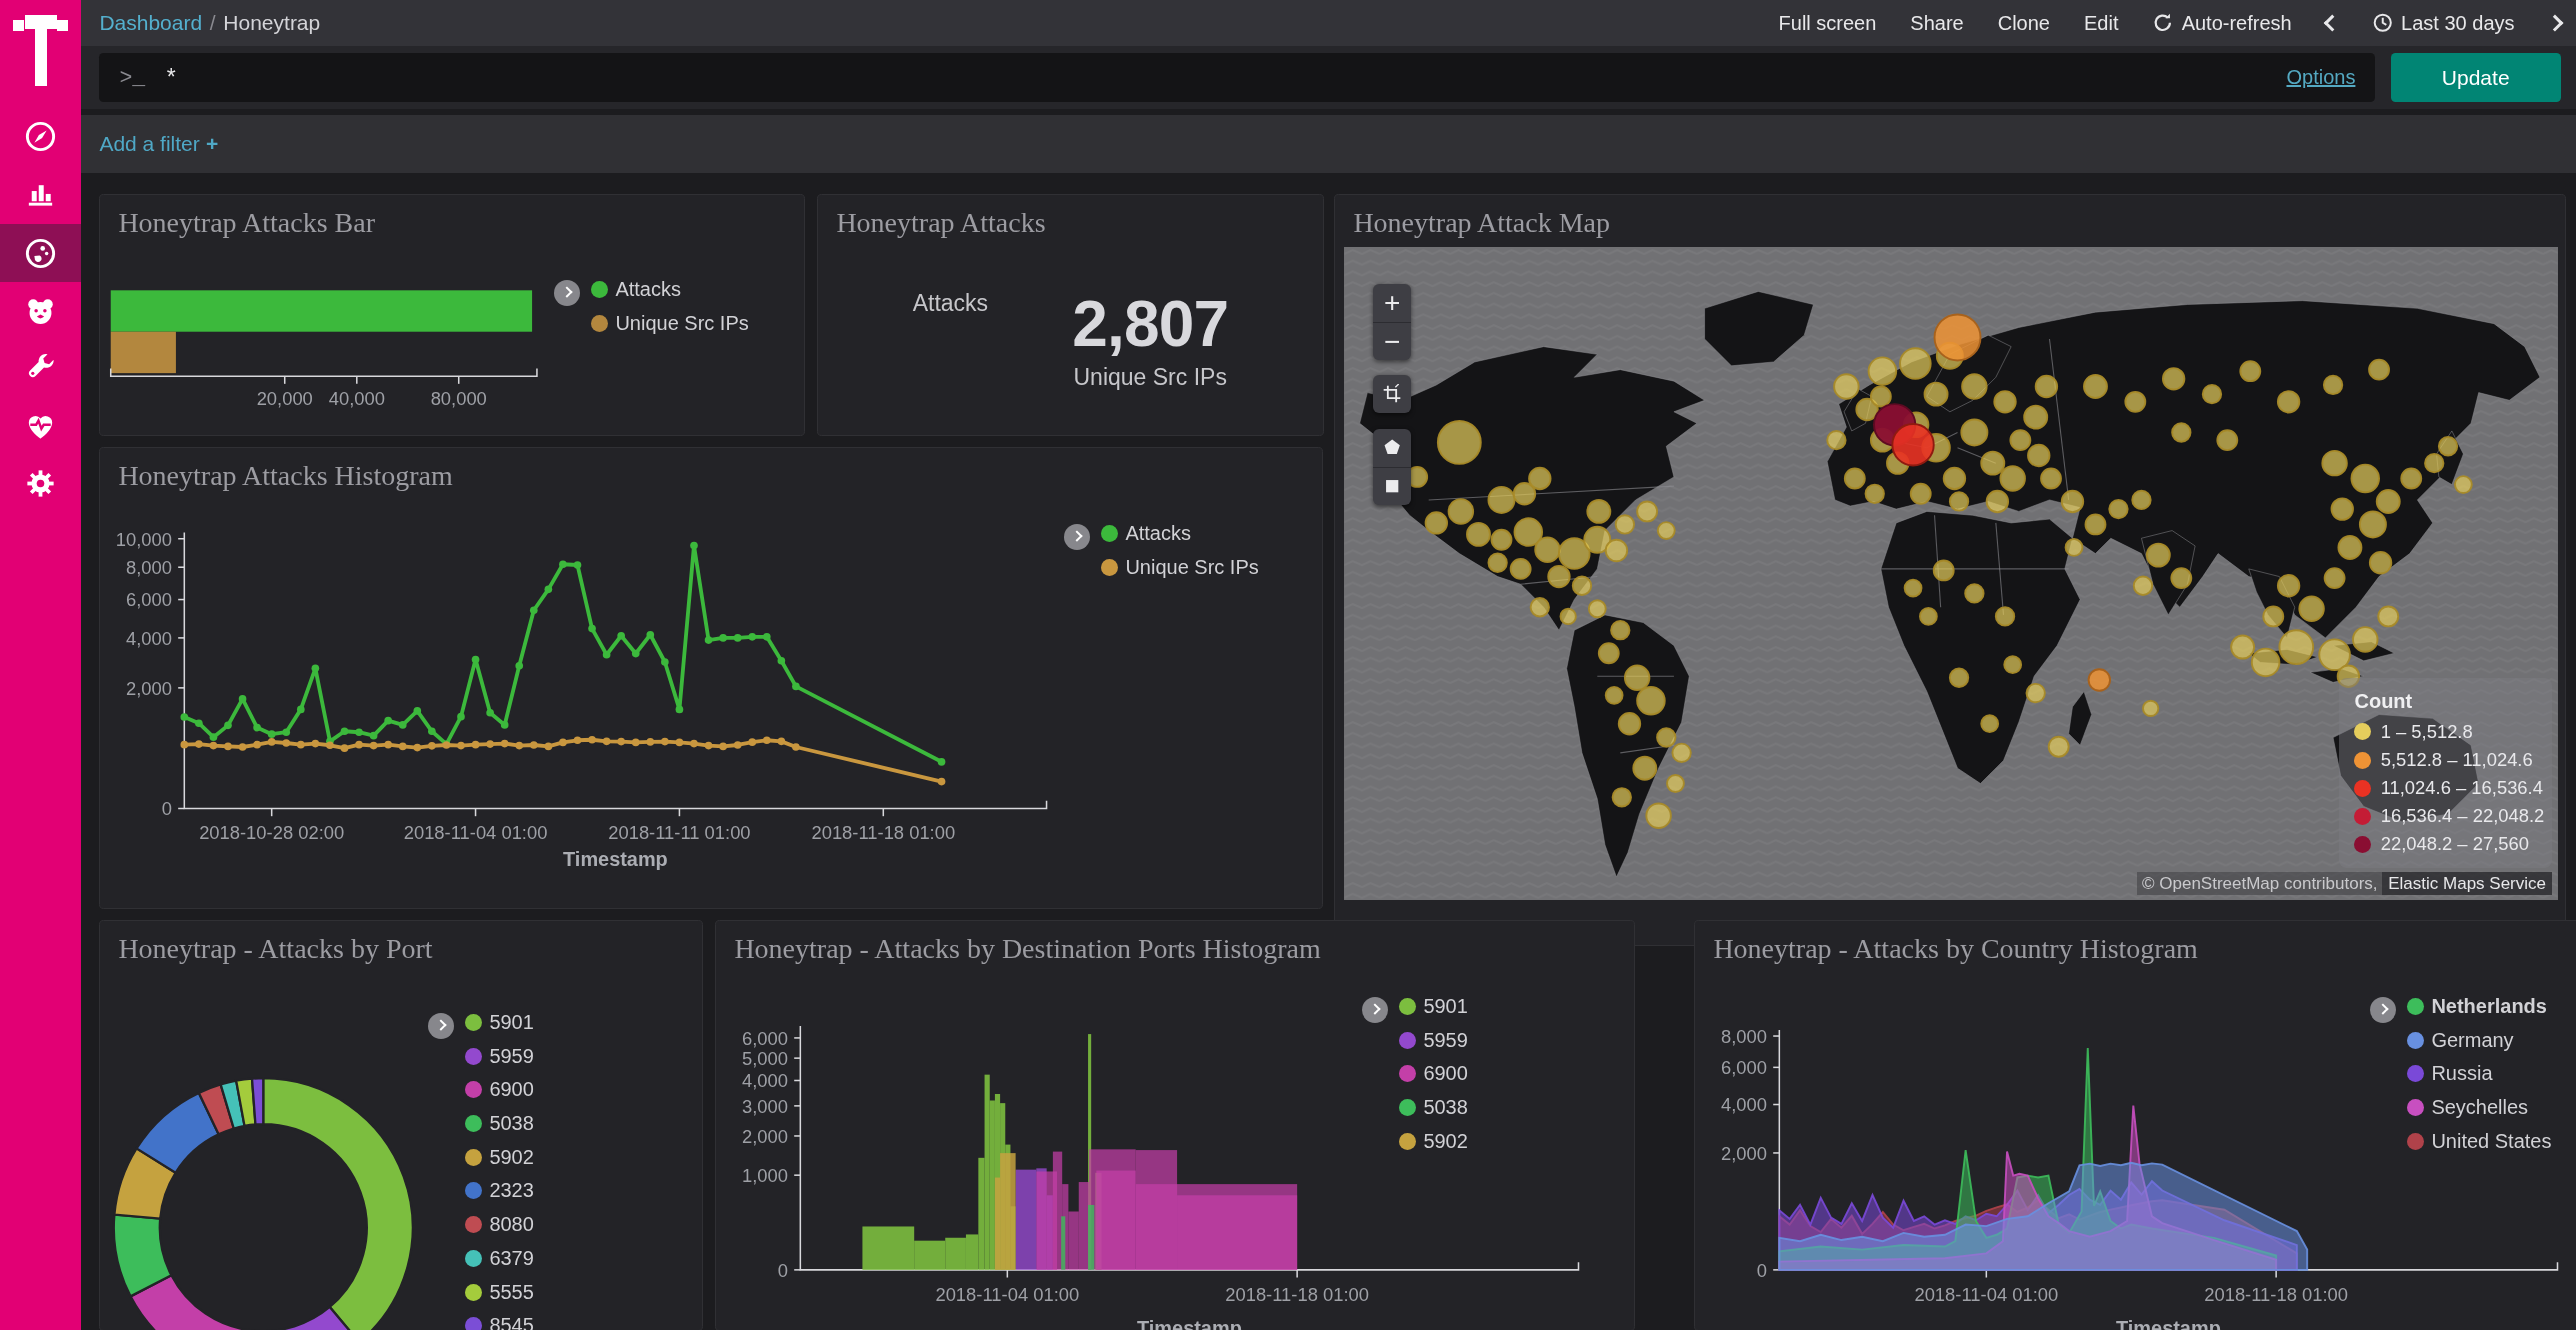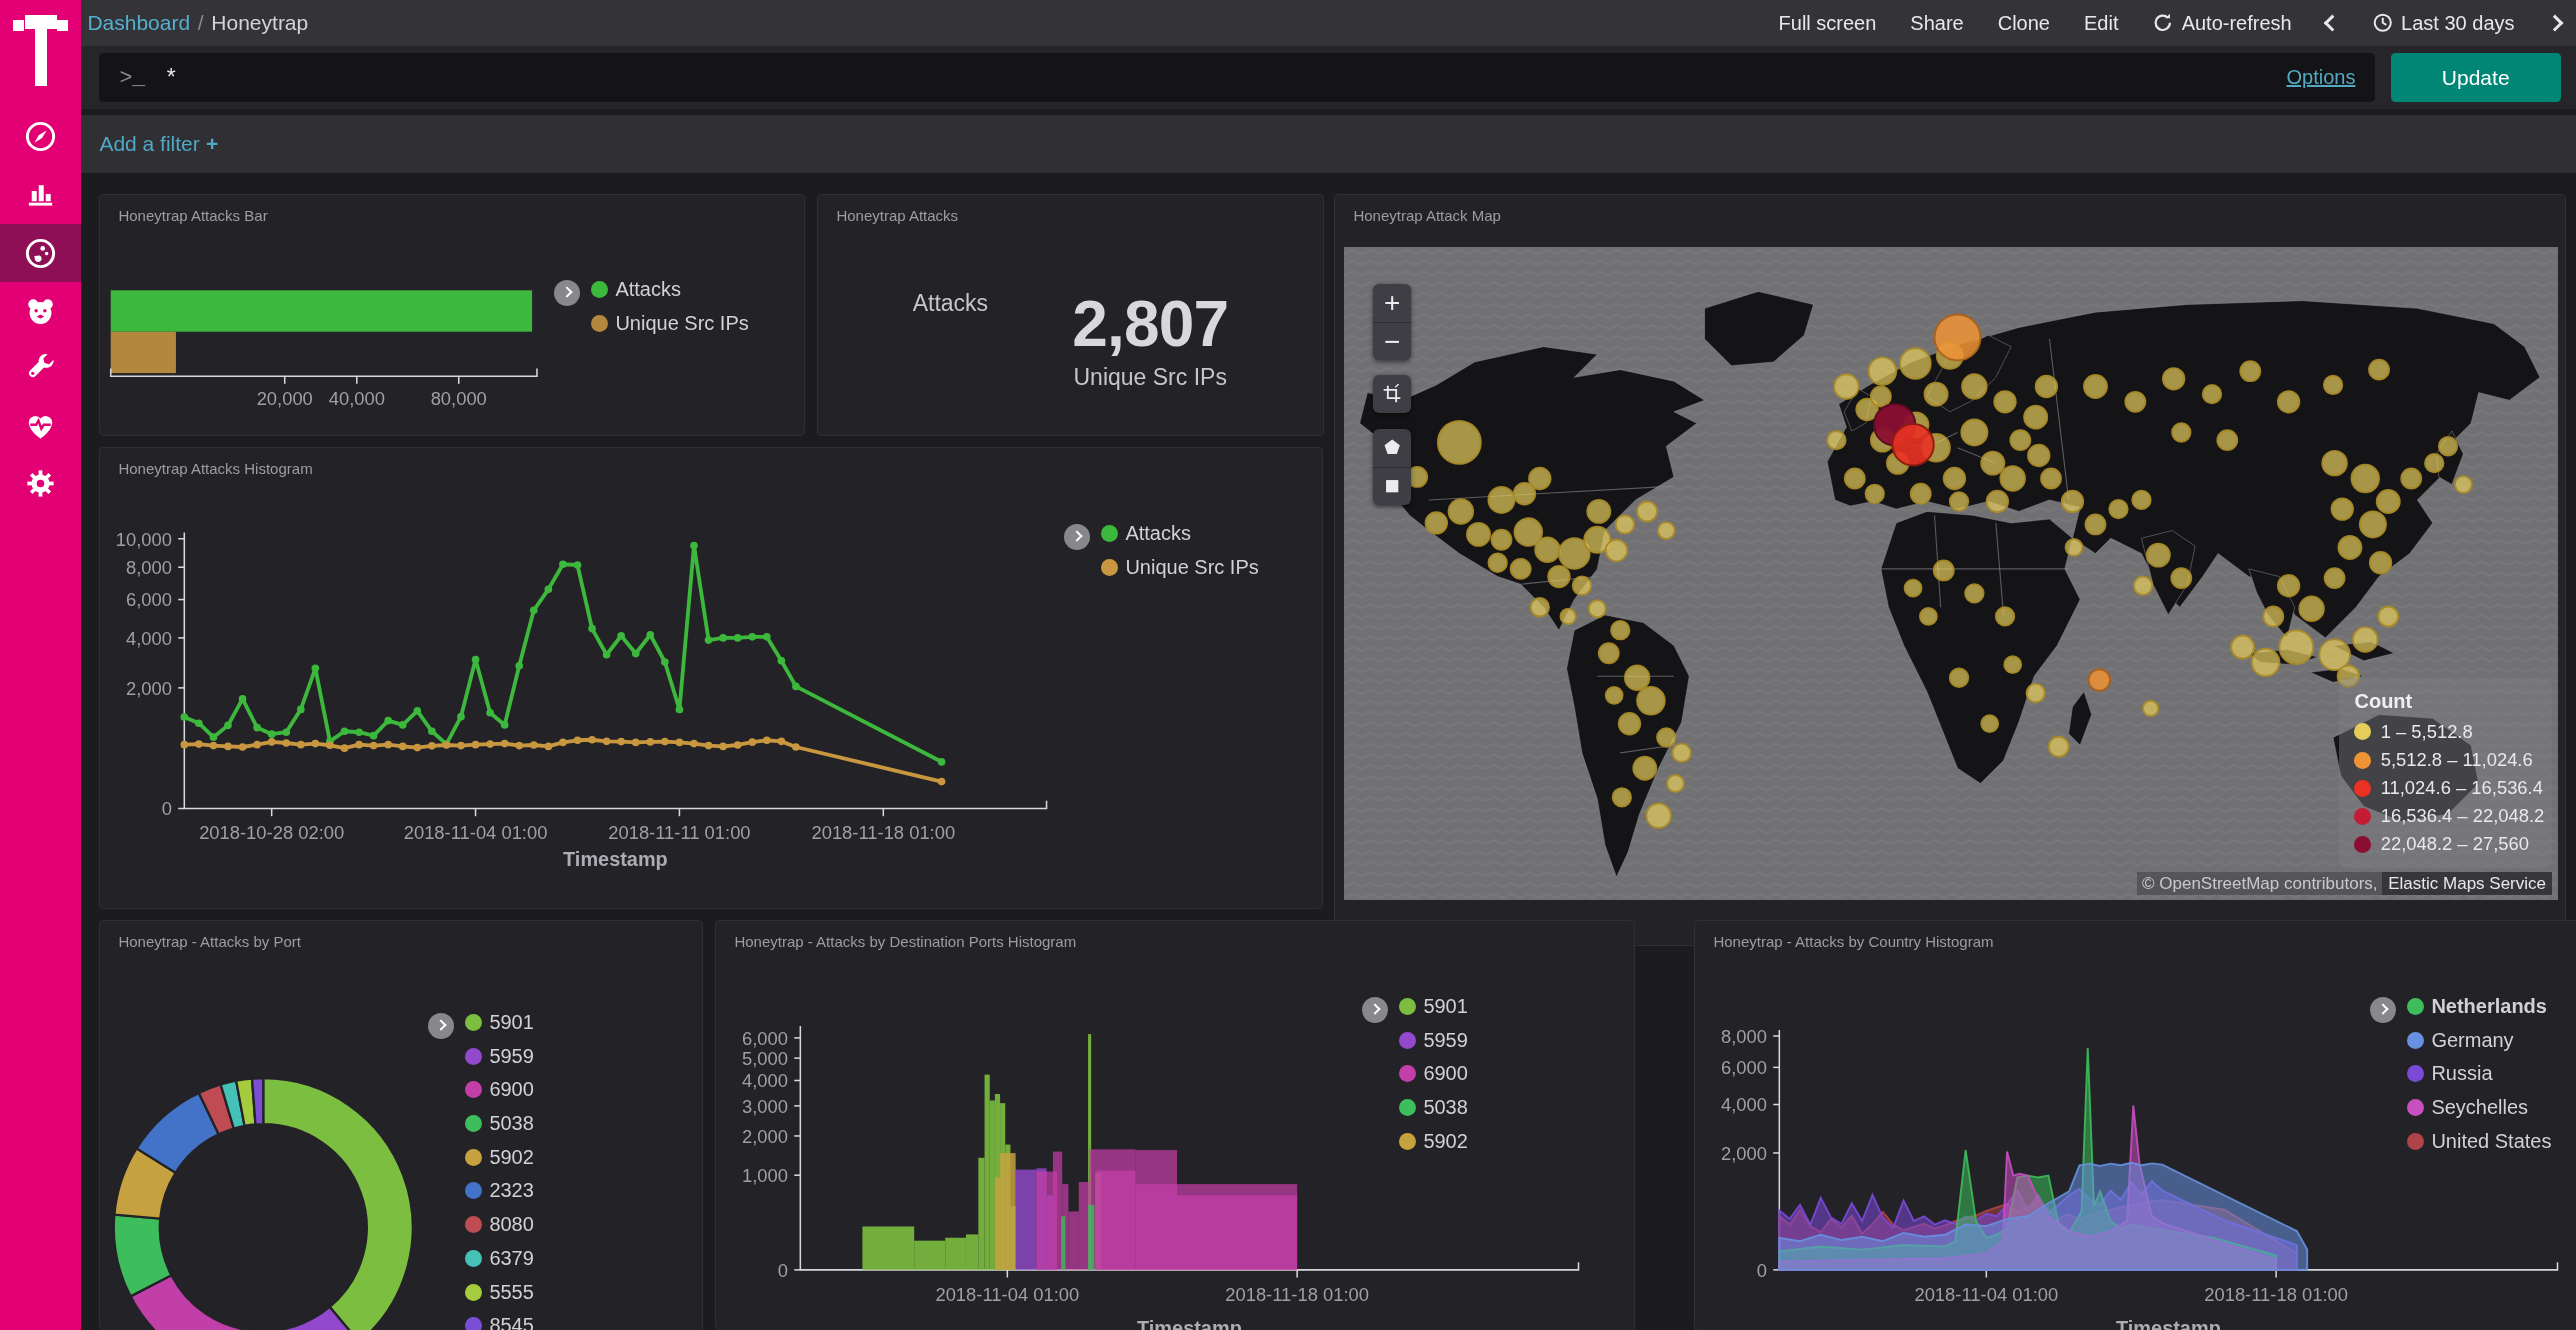--- a/index.html
+++ b/index.html
@@ -11,21 +11,21 @@
   .tlogo { position:absolute; left:13px; top:12.3px; width:55px; height:74px; }
   .tlogo .sq { position:absolute; width:10.7px; height:10.7px; background:#fff; top:7.7px; }
   .tlogo .sq.l { left:0; } .tlogo .sq.r { right:0; }
   .tlogo .hbar { position:absolute; left:11.5px; top:3.1px; width:32px; height:14px; background:#fff; }
   .tlogo .vbar { position:absolute; left:21.5px; top:3.1px; width:12.3px; height:71px; background:#fff; }
   .side-item { position:absolute; left:0; width:81px; height:58px; display:flex; align-items:center; justify-content:center; cursor:pointer; }
   .side-item.active { background:#8e0f55; }
   .side-item svg { width:35px; height:35px; }
 
   
-  .topbar { position:absolute; left:69px; top:0; right:0; height:46px; background:#333338;
+  .topbar { position:absolute; left:81px; top:0; right:0; height:46px; background:#333338;
     display:flex; align-items:center; padding:0 15.3px 0 18.4px; z-index:40;gap:32px; }
   .crumb { font-size:21px; }
   .crumb .root { color:#54b0ce; cursor:pointer; }
   .crumb .sep { color:#8a8a90; padding:0 7.7px; }
   .crumb .cur { color:#d4d4d8; }
   .topnav { margin-left:auto; display:flex; align-items:center; gap:34px; color:#e8e8ea; font-size:20px; }
   .topnav .item { cursor:pointer; display:flex; align-items:center; gap:7.7px; white-space:nowrap; }
   .chev { display:inline-block; border:solid #e8e8ea; border-width:0 3.1px 3.1px 0; padding:4.6px; }
   .chev.right { transform:rotate(-45deg); }
   .chev.left { transform:rotate(135deg); }
@@ -39,21 +39,21 @@
   .update-btn { width:170px; height:49px; background:#018574; color:#fff; font-size:21px;
     border:none; border-radius:4.6px; cursor:pointer; font-family:inherit; }
 
   .filter-row { position:absolute; left:81px; top:115px; right:0; height:58px; background:#303034; z-index:40;
     display:flex; align-items:center; padding-left:18.4px; }
   .filter-row a { color:#4fa8c6; font-size:21px; cursor:pointer; text-decoration:none; }
   .filter-row b { font-weight:700; margin-left:6.1px; }
 
   
   .panel { position:absolute; background:#232327; border:0.8px solid #303034; border-radius:4.6px; overflow:hidden; }
-  .ptitle { position:absolute; left:18.4px; top:12.3px; font-size:15px; color:#9c9ca2; z-index:5; }
+  .ptitle { position:absolute; left:18.4px; top:12.3px; font-size:28px; color:#9c9ca2; z-index:5;font-family:Liberation Serif, serif; }
   #p1 { left:99px; top:194px;  width:706px;  height:242px; }
   #p2 { left:817px; top:194px; width:507px;  height:242px; }
   #p3 { left:1334px; top:194px; width:1232px; height:752px; }
   #p4 { left:99px; top:447px;  width:1224px; height:462px; }
   #p5 { left:99px; top:920px; width:604px;  height:411px; }
   #p6 { left:715px; top:920px; width:920px; height:411px; }
   #p7 { left:1646px; top:920px; width:920px; height:411px;margin-left:48px; }
   .chart-svg { position:absolute; left:0; top:0; }
 
   

